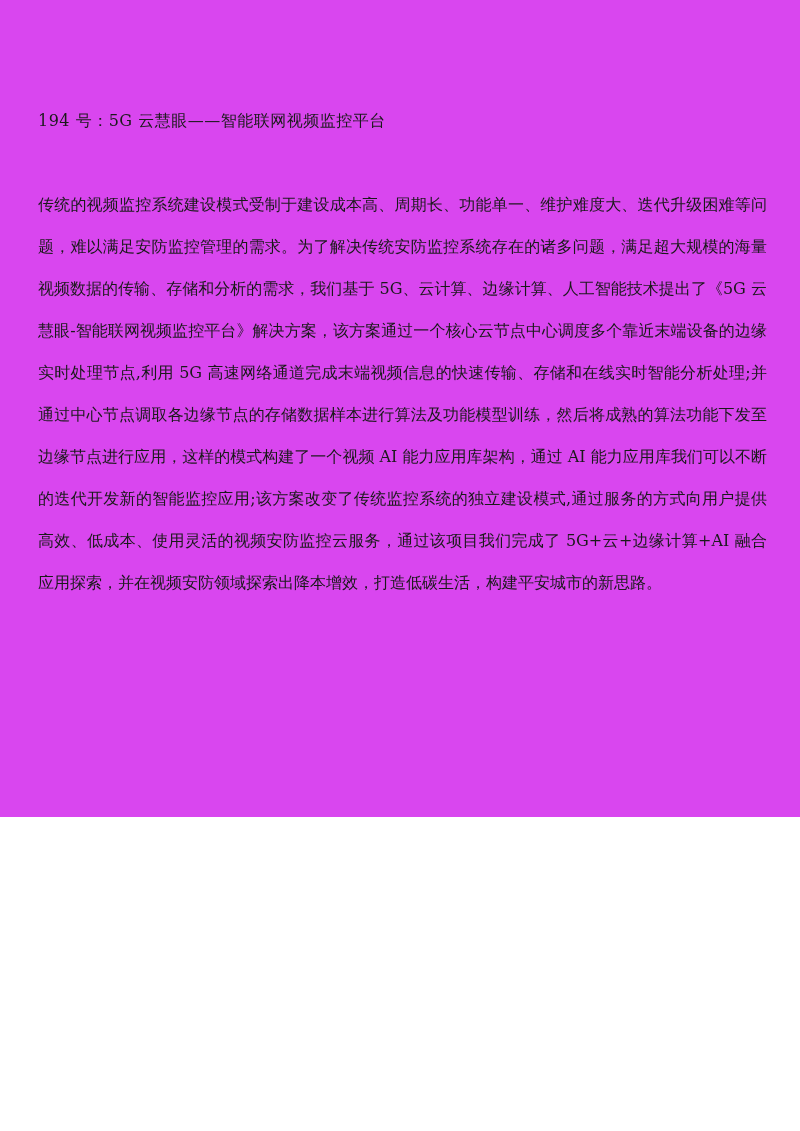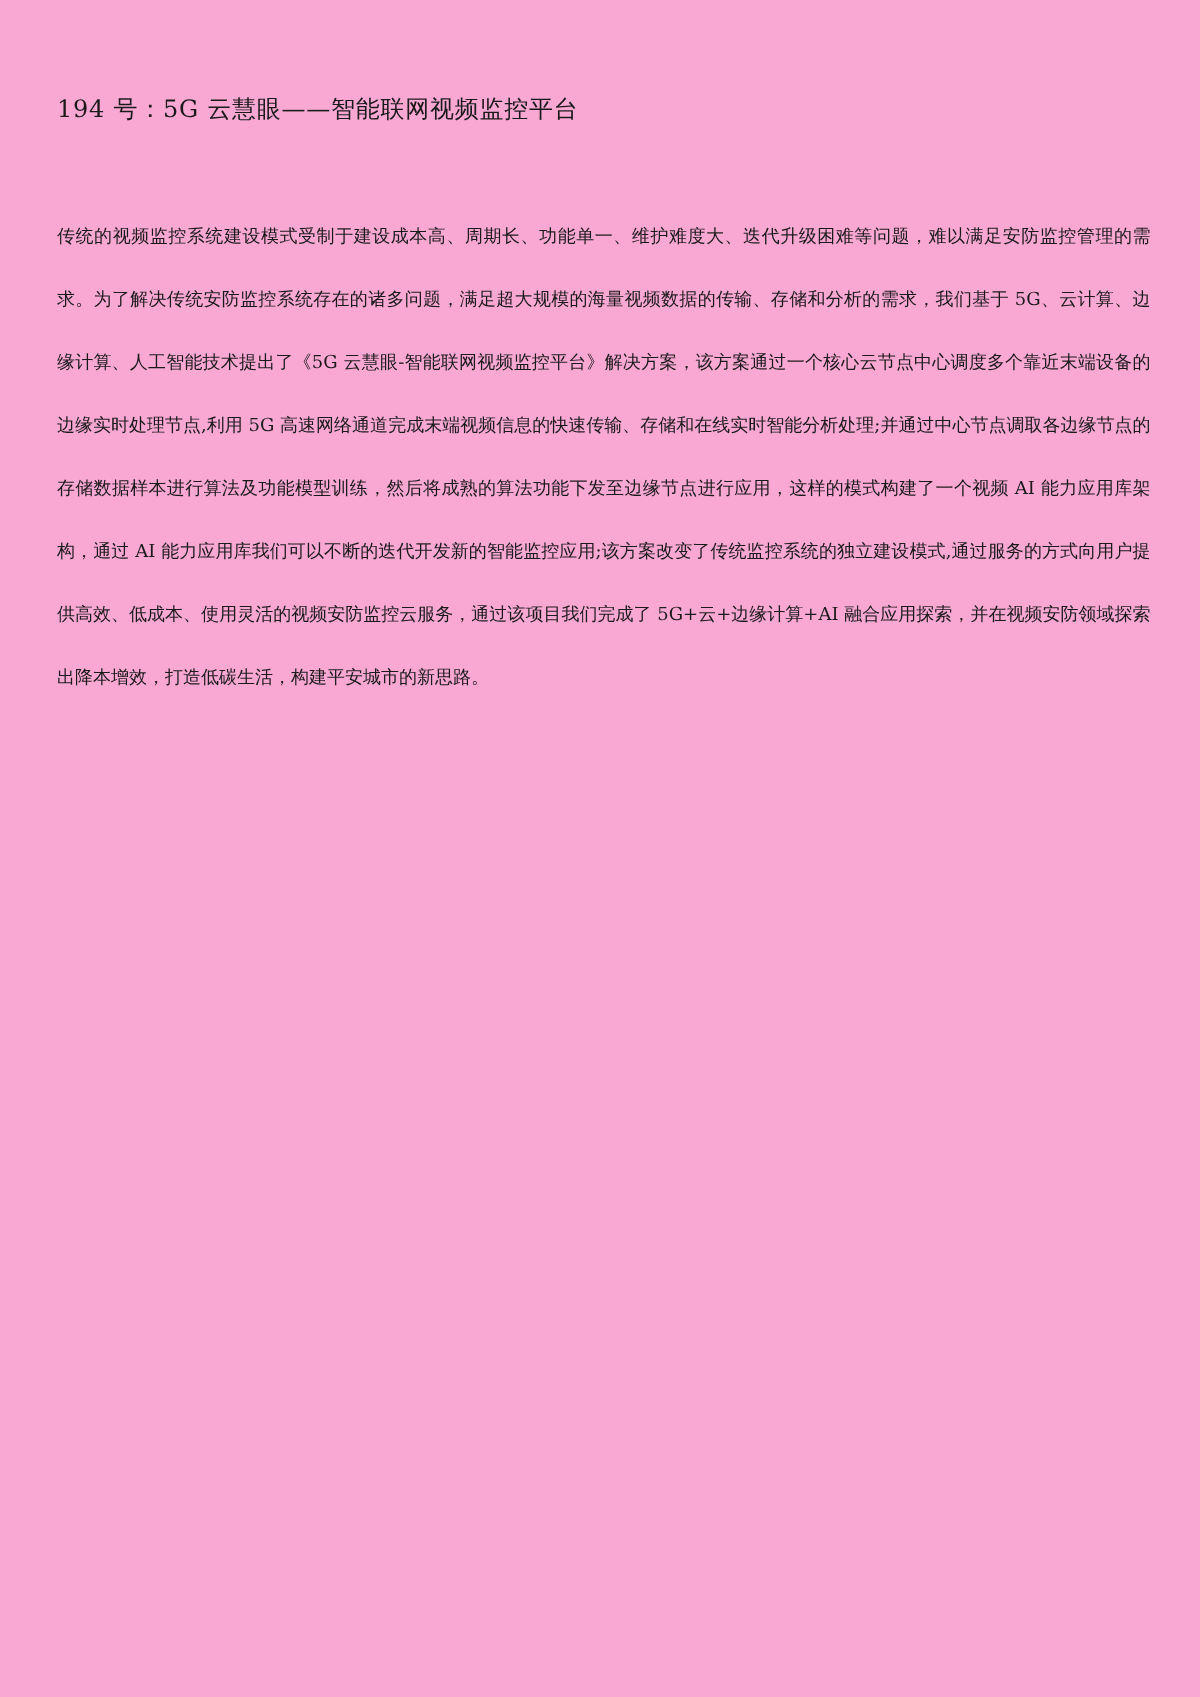--- a/index.html
+++ b/index.html
@@ -10,35 +10,35 @@
     width: 800px;
     height: 1131px;
     background: #ffffff;
     font-family: "DejaVu Serif", "Liberation Serif", serif;
     color: #1a1a1a;
     overflow: hidden;
   }
   .document-page {
     box-sizing: border-box;
     width: 800px;
-    height: 1131px;
-    padding: 52px 33px 0 38px;
-    background: #f9a8d4;
+    height: 817px;
+    padding: 100px 33px 0 38px;
+    background: #d946ef;
   }
   .doc-title {
     margin: 0;
     font-size: 16px;
     font-weight: 400;
     line-height: 42px;
     white-space: nowrap;
     letter-spacing: 0.5px;
   }
   .doc-paragraph {
     margin: 42px 0 0 0;
-    font-size: 12px;
+    font-size: 16px;
     font-weight: 400;
     line-height: 42px;
     text-align: justify;
     text-justify: inter-ideograph;
   }
 </style>
 </head>
 <body>
 
 <div class="document-page">

